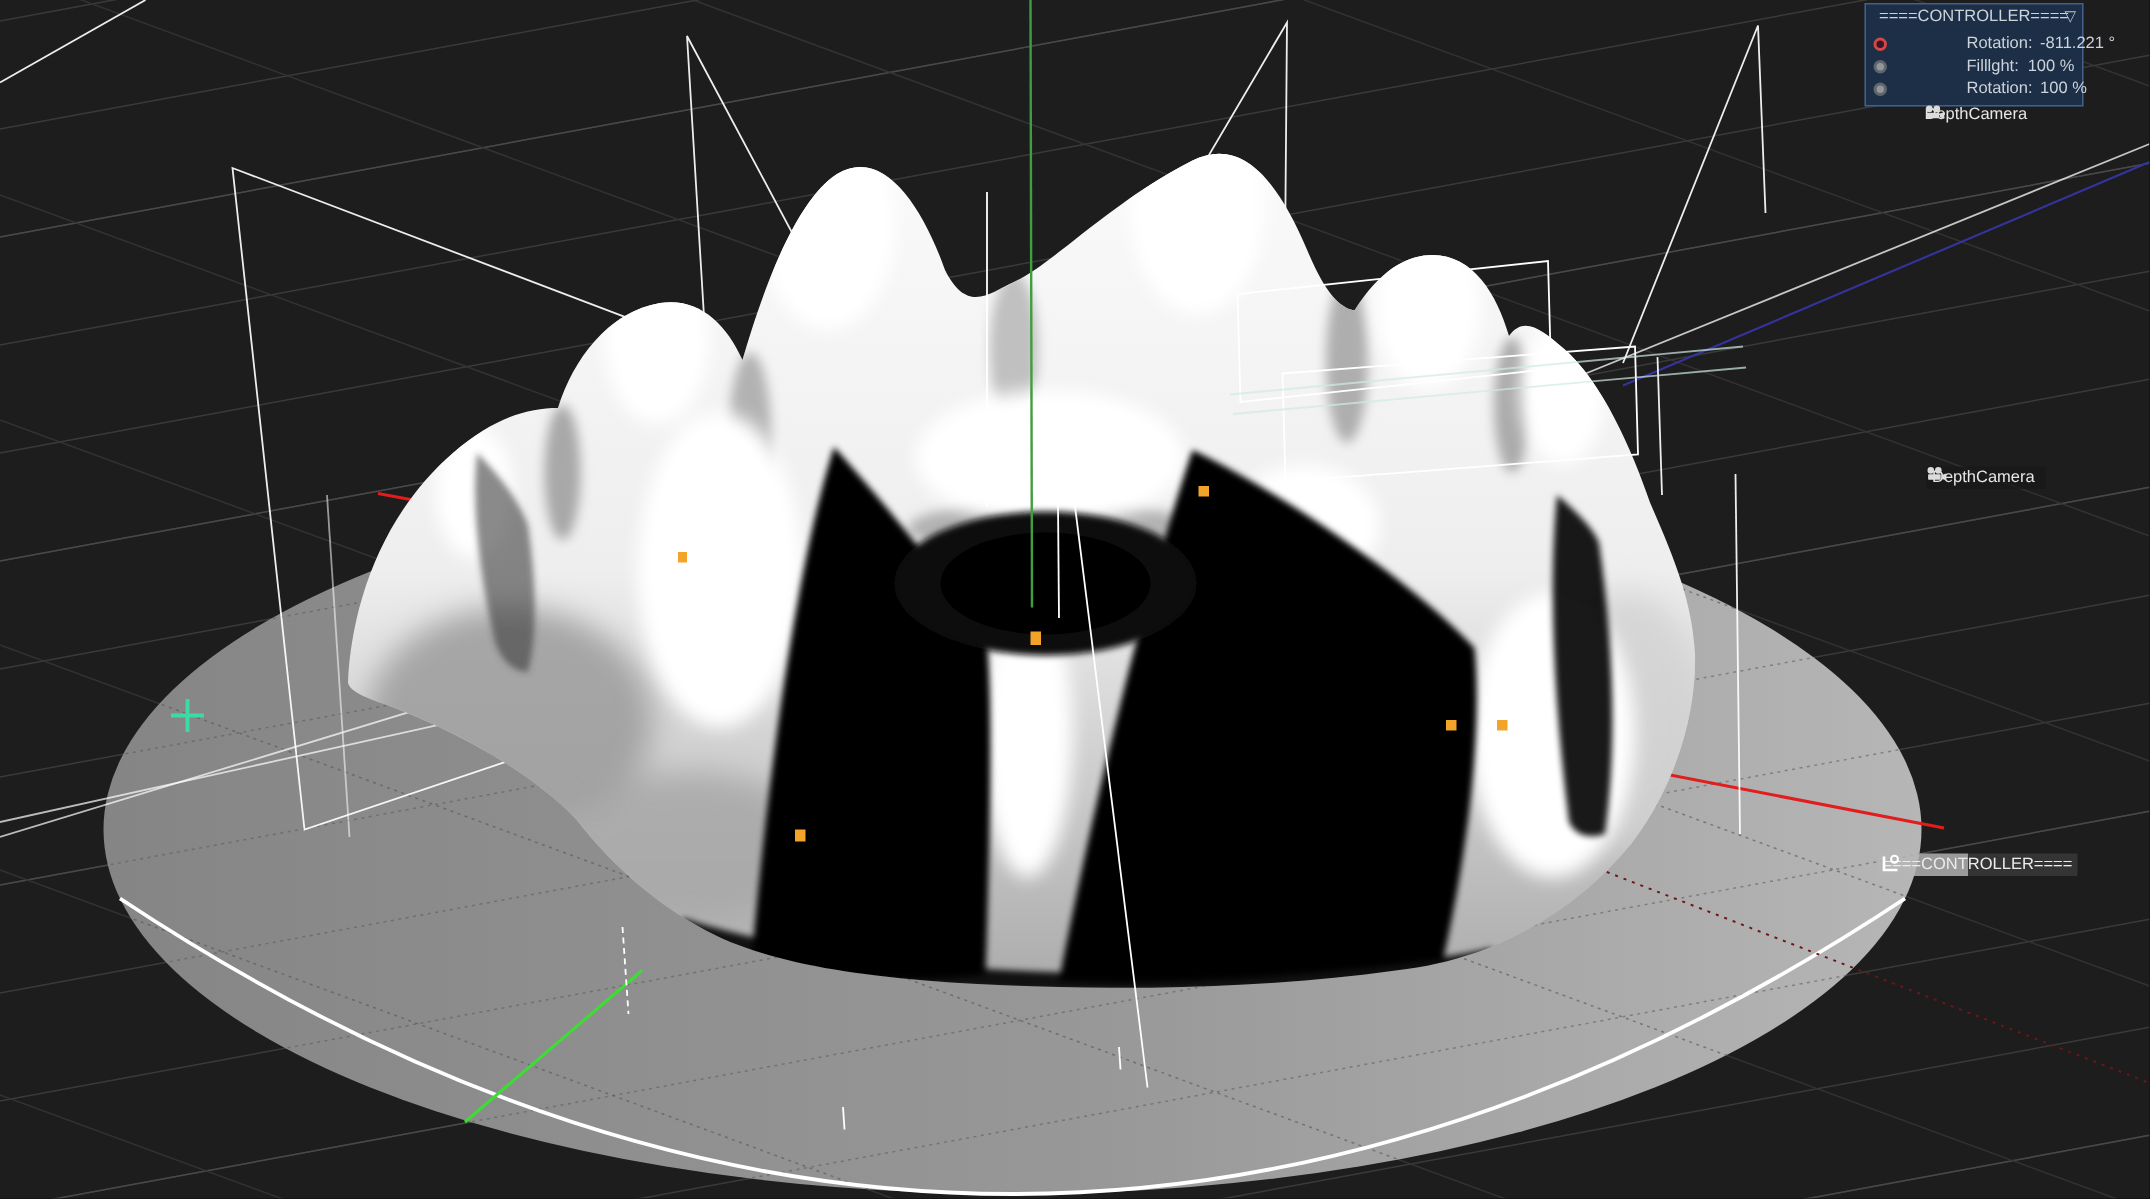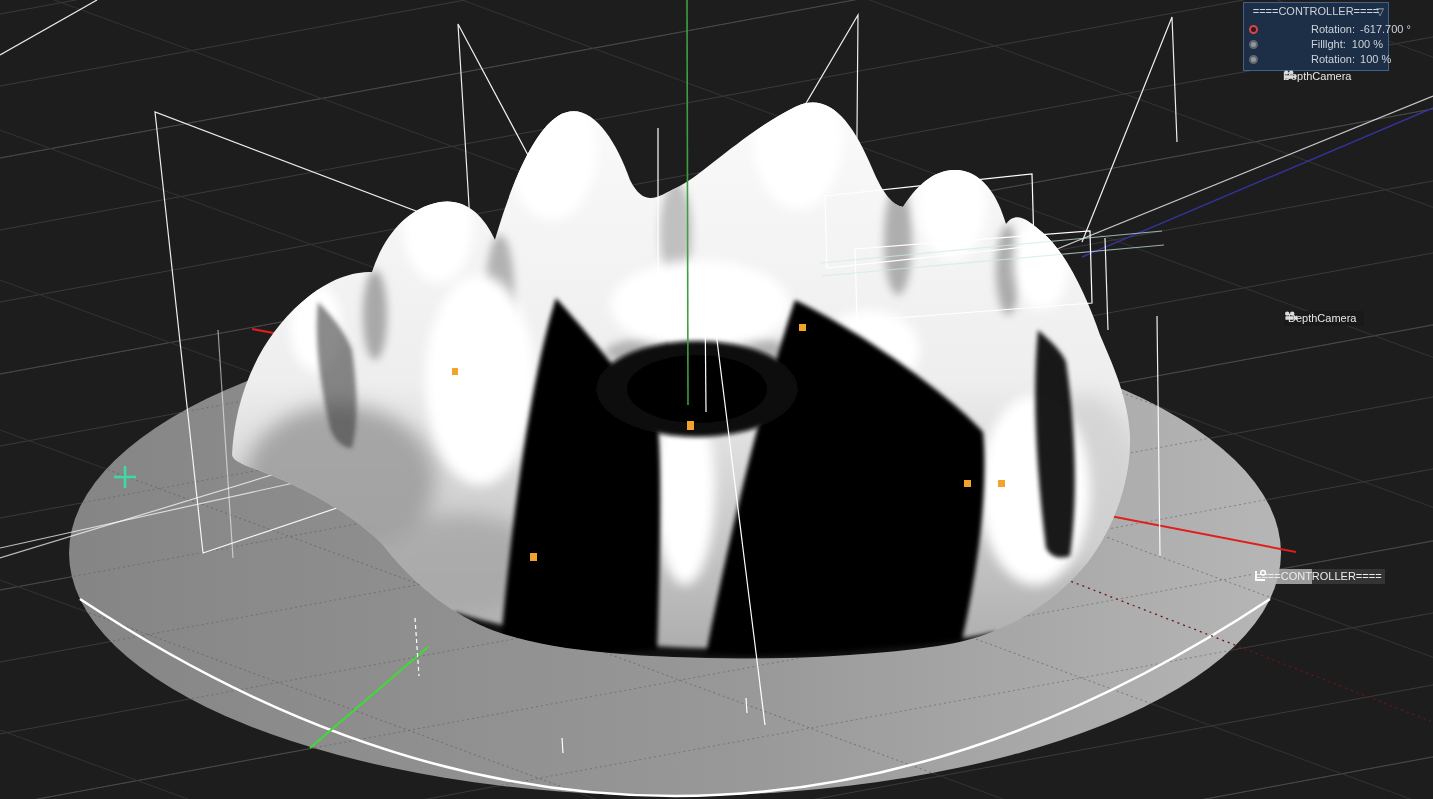--- a/index.html
+++ b/index.html
@@ -241,21 +241,21 @@
 </svg>
 
 <div class="overlay hud">
   <div class="hud-title-row">
     <span>====CONTROLLER====</span>
     <span class="hud-collapse">▽</span>
   </div>
   <div class="hud-row">
     <span class="kdot red"></span>
     <span class="hud-lbl">Rotation:</span>
-    <span class="hud-val">-617.700 °</span>
+    <span class="hud-val">-811.221 °</span>
   </div>
   <div class="hud-row">
     <span class="kdot"></span>
     <span class="hud-lbl">Filllght:</span>
     <span class="hud-val">100 %</span>
   </div>
   <div class="hud-row">
     <span class="kdot"></span>
     <span class="hud-lbl">Rotation:</span>
     <span class="hud-val">100 %</span>

